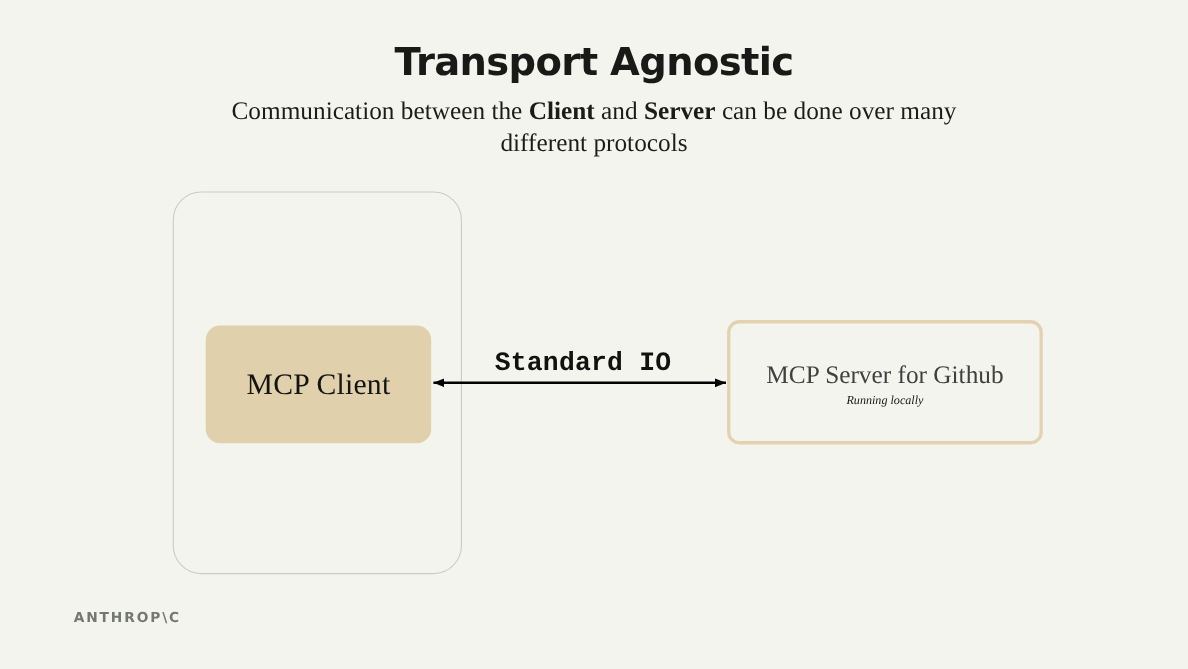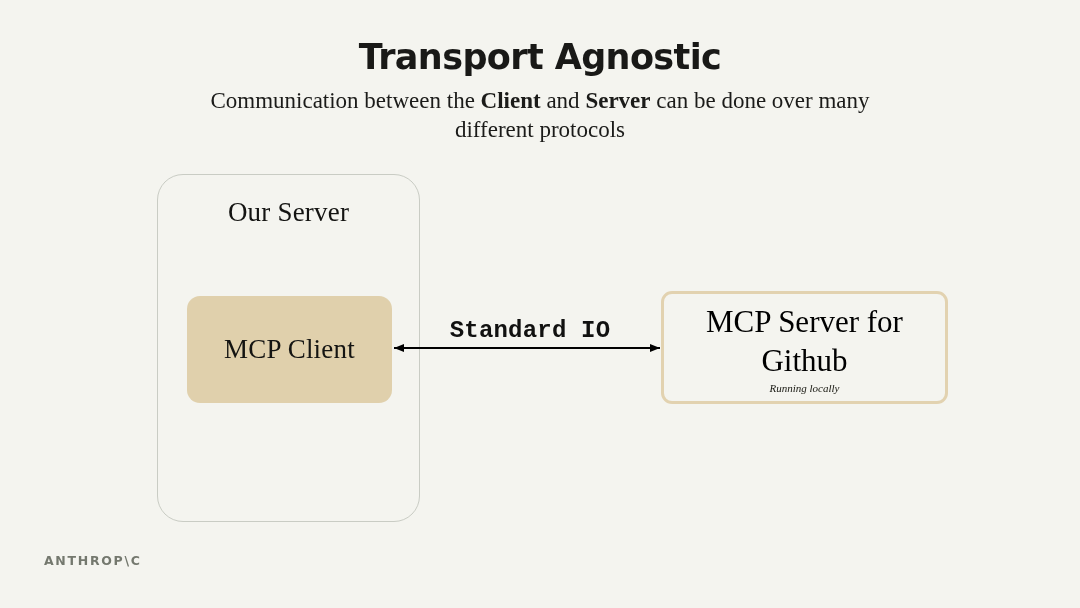--- a/index.html
+++ b/index.html
@@ -108,23 +108,23 @@
     background: transparent;
     box-sizing: border-box;
     display: flex;
     flex-direction: column;
     align-items: center;
     justify-content: center;
     padding-top: 2px;
   }
   #mcp-server-title {
     font-family: "Liberation Serif", serif;
-    font-size: 31px;
+    font-size: 23px;
     line-height: 1.24;
-    color: #000000;
+    color: #404040;
     text-align: center;
     max-width: 230px;
   }
   #mcp-server-sub {
     font-family: "Liberation Serif", serif;
     font-style: italic;
     font-size: 11px;
     color: #16160f;
     text-align: center;
     margin-top: 2px;
@@ -148,41 +148,40 @@
     font-family: Liberation Mono, monospace;
     font-weight: bold;
     font-size: 24px;
     color: #111110;
     letter-spacing: 0.2px;
   }
 
   
   #anthropic-logo {
     position: absolute;
-    left: 44px;
+    left: 67px;
     top: 553px;
     font-family: "DejaVu Sans", sans-serif;
     font-weight: bold;
     font-size: 12.5px;
     letter-spacing: 1.7px;
     color: #74786e;
   }
 </style>
 </head>
 <body>
 
 <div id="slide">
 
   <div id="header">
     <div id="slide-title">Transport Agnostic</div>
     <div id="slide-subtitle"><span>Communication between the </span><b>Client</b><span> and </span><b>Server</b><span> can be done over many different protocols</span></div>
   </div>
 
   <div id="our-server-container">
-    <div id="our-server-label">Our Server</div>
 
     <div id="mcp-client-box">
       <span id="mcp-client-label">MCP Client</span>
     </div>
   </div>
 
   <svg id="connector" viewBox="0 0 282 60" width="282" height="60" xmlns="http://www.w3.org/2000/svg">
     <defs>
       <marker id="arrow-end" markerWidth="11" markerHeight="11" refX="10" refY="4" orient="auto" markerUnits="userSpaceOnUse">
         <path d="M0,0 L10,4 L0,8 z" fill="#000000"></path>

